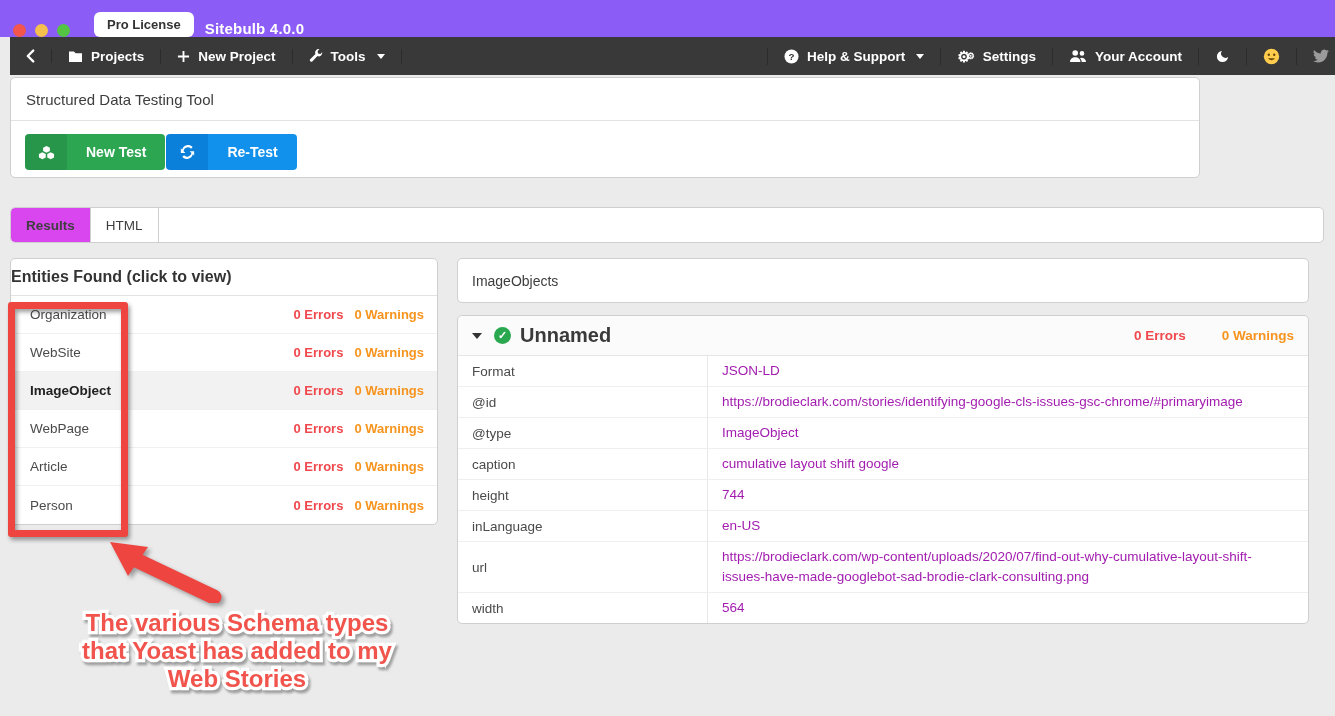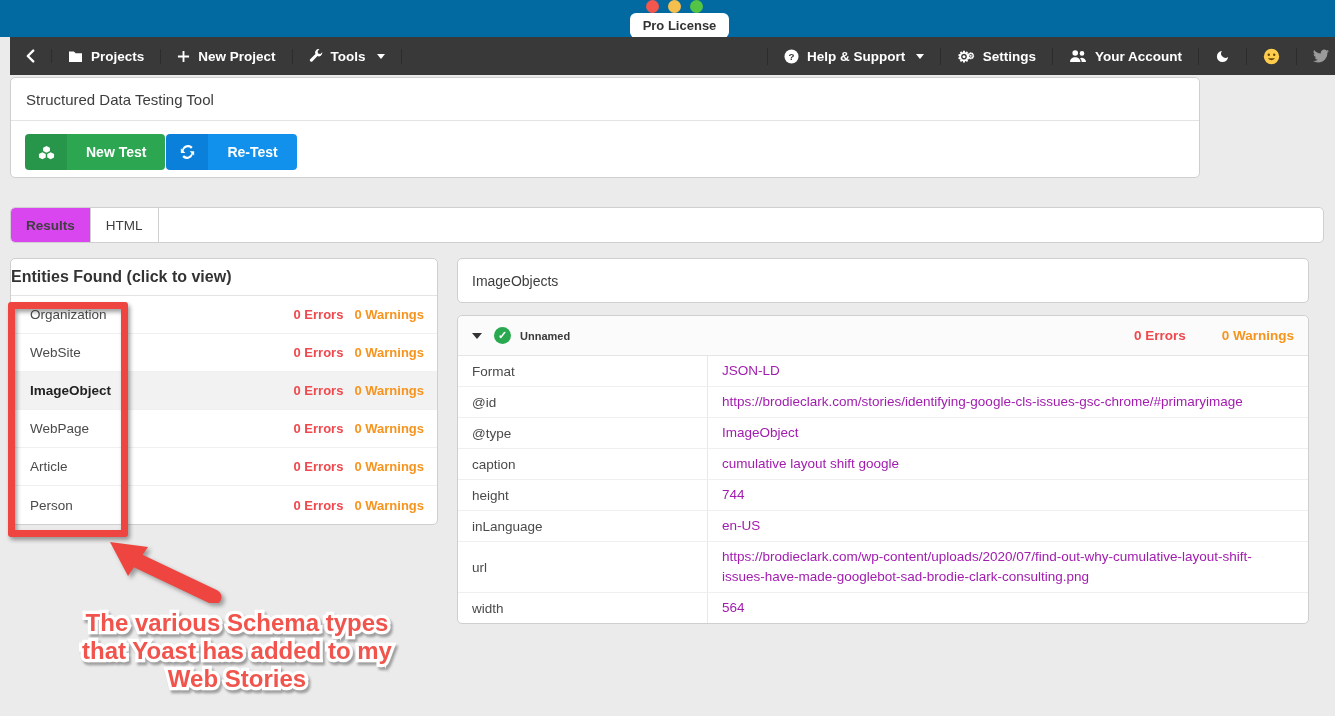--- a/index.html
+++ b/index.html
@@ -1,22 +1,22 @@
 <!DOCTYPE html>
 <html><head>
 <meta charset="utf-8">
 <style>
   * { margin:0; padding:0; box-sizing:border-box; }
   html,body { width:1335px; height:716px; }
   body { font-family:"Liberation Sans", sans-serif; background:#ebebeb; overflow:hidden; }
   .root { position:relative; width:1335px; height:716px; background:#ebebeb; }
 
   
-  .titlebar { position:absolute; left:0; top:0; width:100%; height:37px; background:#0369a1;
-              display:flex; align-items:center;flex-direction:column; }
+  .titlebar { position:absolute; left:0; top:0; width:100%; height:37px; background:#8b5cf6;
+              display:flex; align-items:flex-end; }
   .traffic { display:flex; gap:9px; margin-left:13px; }
   .light { width:13px; height:13px; border-radius:50%; }
   .light-red { background:#f2564d; } .light-yellow { background:#f5bf4e; } .light-green { background:#53c443; }
   .license-badge { margin-left:24px; background:#fff; color:#333; font-weight:bold; font-size:13px;
                    padding:5px 13px; border-radius:6px; }
   .app-title { margin-left:11px; color:#fff; font-weight:bold; font-size:15px; letter-spacing:.2px; }
 
   
   .navbar { position:absolute; left:10px; top:37px; width:100%; height:38px; background:#393939;
             display:flex; align-items:center; color:#fff; }
@@ -68,21 +68,21 @@
                        display:flex; align-items:center; padding-left:14px; font-size:14px; color:#3d3d3d; }
   .card-detail { left:457px; top:315px; width:852px; }
   .detail-header { height:40px; background:#fbfbfb; display:flex; align-items:center;
                    padding:0 14px; border-bottom:1px solid #e5e5e5; border-radius:5px 5px 0 0; cursor:pointer; }
   .detail-caret { width:0; height:0; border-left:5px solid transparent; border-right:5px solid transparent;
                   border-top:6px solid #333; }
   .check-circle { width:17px; height:17px; border-radius:50%; background:#2aa84f; color:#fff;
                   font-size:11px; font-weight:bold; display:flex; align-items:center; justify-content:center;
                   margin:0 9px 0 12px; }
   .check-circle::before { content:"\2713"; }
-  .detail-entity-name { font-weight:bold; font-size:11px; color:#3a3a3a; }
+  .detail-entity-name { font-weight:bold; font-size:20px; color:#3a3a3a; }
   .detail-err { margin-left:auto; color:#f0484d; font-weight:bold; font-size:13.5px; }
   .detail-warn { margin-left:36px; color:#f7941e; font-weight:bold; font-size:13.5px; }
   .prop-row { display:flex; align-items:stretch; border-bottom:1px solid #efefef; min-height:30px; font-size:13.5px; }
   .prop-row:last-child { border-bottom:none; }
   .prop-key { width:250px; flex:0 0 250px; padding:5px 8px 5px 14px; color:#4a4a4a;
               border-right:1px solid #e8e8e8; display:flex; align-items:center; }
   .prop-value { flex:1; padding:5px 22px 5px 14px; color:#a21caf; display:flex; align-items:center;
                 line-height:20px; word-break:break-word; }
 
   

